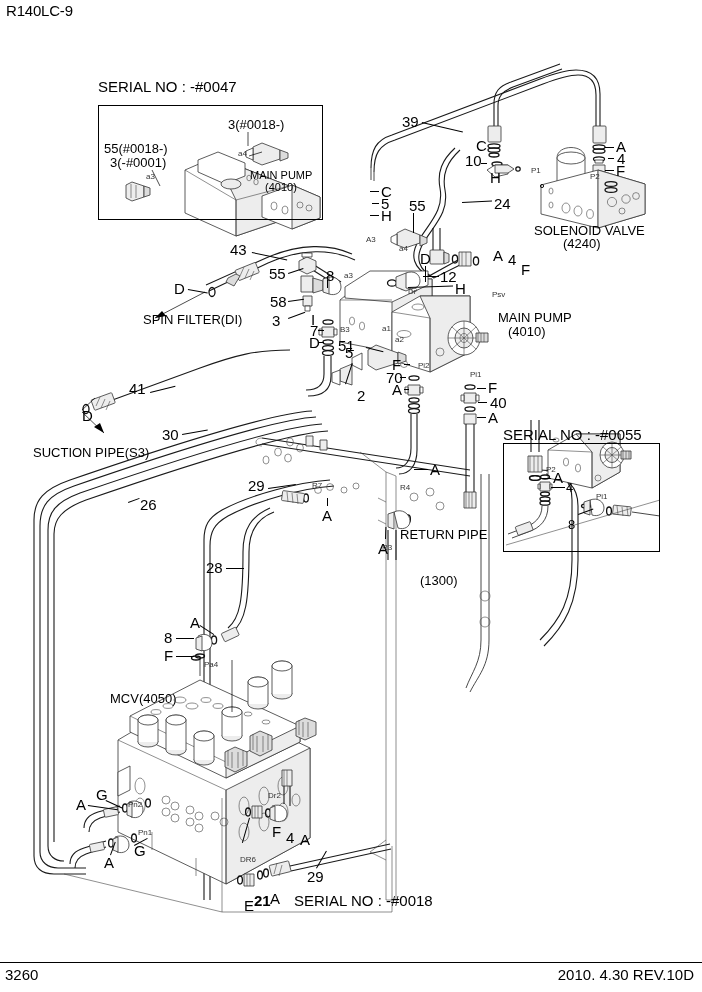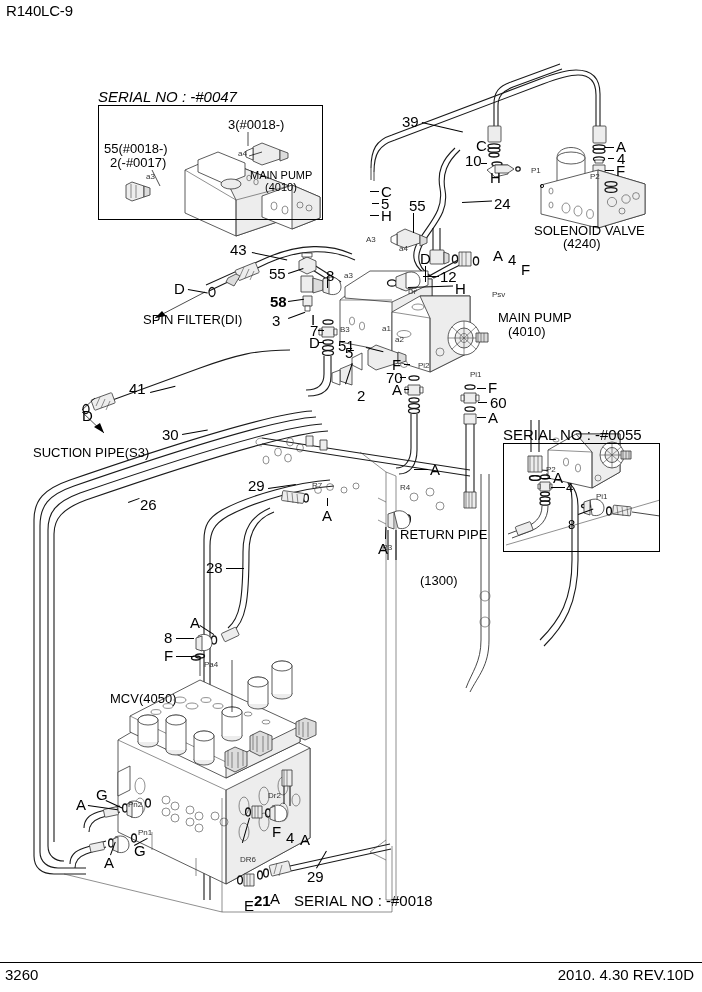--- a/index.html
+++ b/index.html
@@ -499,28 +499,28 @@
       <rect class="body-g" x="613" y="506" width="18" height="9" rx="1" transform="rotate(6 622 510)"></rect>
       <path class="thin" d="M617,506 l1,9 M622,507 l1,9 M627,507 l1,9"></path>
       <path class="pipe2" d="M632,512 L660,516"></path>
 
       <path class="thin" d="M506,545 L660,500"></path>
     </g>
 
   </svg>
 
   <div class="box" style="left:98px;top:105px;width:223px;height:113px;"></div>
-  <div class="lbl big" style="left:98px;top:89px;font-style:italic;">SERIAL NO : -#0047</div>
+  <div class="lbl big" style="left:98px;top:79px;">SERIAL NO : -#0047</div>
 
   <div class="box" style="left:503px;top:443px;width:155px;height:107px;"></div>
   <div class="lbl big" style="left:503px;top:427px;">SERIAL NO : -#0055</div>
 
   <div class="lbl" style="left:228px;top:118px;">3(#0018-)</div>
   <div class="lbl" style="left:104px;top:142px;">55(#0018-)</div>
-  <div class="lbl" style="left:110px;top:156px;">2(-#0017)</div>
+  <div class="lbl" style="left:110px;top:156px;">3(-#0001)</div>
   <div class="lbl xs" style="left:238px;top:150px;">a4</div>
   <div class="lbl xs" style="left:146px;top:173px;">a3</div>
   <div class="lbl s" style="left:250px;top:170px;">MAIN PUMP</div>
   <div class="lbl s" style="left:265px;top:182px;">(4010)</div>
 
   <div class="lbl xs" style="left:546px;top:466px;">P2</div>
   <div class="lbl" style="left:566px;top:481px;">4</div>
   <div class="lbl xs" style="left:596px;top:493px;">Pi1</div>
   <div class="lbl" style="left:568px;top:518px;">8</div>
   <div class="ln" style="left:551px;top:487px;width:14px;"></div>
@@ -585,21 +585,21 @@
   <div class="lbl xs" style="left:492px;top:291px;">Psv</div>
 
   <div class="lbl big" style="left:230px;top:242px;">43</div>
   <div class="ln" style="left:252px;top:252px;width:36px;transform:rotate(12deg);"></div>
   <div class="lbl big" style="left:174px;top:281px;">D</div>
   <div class="ln" style="left:188px;top:289px;width:20px;transform:rotate(10deg);"></div>
 
   <div class="lbl big" style="left:269px;top:266px;">55</div>
   <div class="lbl big" style="left:326px;top:268px;">8</div>
   <div class="lbl xs" style="left:344px;top:272px;">a3</div>
-  <div class="lbl big" style="left:270px;top:294px;font-weight:bold;">58</div>
+  <div class="lbl big" style="left:270px;top:294px;">58</div>
   <div class="lbl big" style="left:272px;top:313px;">3</div>
   <div class="ln" style="left:288px;top:273px;width:16px;transform:rotate(-18deg);"></div>
   <div class="ln" style="left:288px;top:301px;width:16px;transform:rotate(-8deg);"></div>
   <div class="ln" style="left:288px;top:318px;width:18px;transform:rotate(-20deg);"></div>
   <div class="ln" style="left:328px;top:280px;width:8px;transform:rotate(90deg);"></div>
 
   <div class="lbl big" style="left:311px;top:312px;">I</div>
   <div class="lbl big" style="left:310px;top:323px;">7</div>
   <div class="lbl big" style="left:309px;top:335px;">D</div>
   <div class="lbl xs" style="left:340px;top:326px;">B3</div>
@@ -618,21 +618,21 @@
   <div class="lbl big" style="left:392px;top:357px;">F</div>
   <div class="lbl big" style="left:386px;top:370px;">70</div>
   <div class="lbl big" style="left:392px;top:382px;">A</div>
   <div class="lbl xs" style="left:418px;top:362px;">Pi2</div>
   <div class="ln" style="left:404px;top:364px;width:6px;"></div>
   <div class="ln" style="left:400px;top:377px;width:6px;"></div>
   <div class="ln" style="left:404px;top:389px;width:5px;"></div>
 
   <div class="lbl xs" style="left:470px;top:371px;">Pi1</div>
   <div class="lbl big" style="left:488px;top:380px;">F</div>
-  <div class="lbl big" style="left:490px;top:395px;">60</div>
+  <div class="lbl big" style="left:490px;top:395px;">40</div>
   <div class="lbl big" style="left:488px;top:410px;">A</div>
   <div class="ln" style="left:477px;top:388px;width:9px;"></div>
   <div class="ln" style="left:478px;top:402px;width:9px;"></div>
   <div class="ln" style="left:477px;top:417px;width:9px;"></div>
 
   <div class="lbl big" style="left:129px;top:381px;">41</div>
   <div class="ln" style="left:150px;top:392px;width:26px;transform:rotate(-14deg);"></div>
   <div class="lbl big" style="left:82px;top:408px;">D</div>
   <div class="lbl big" style="left:162px;top:427px;">30</div>
   <div class="ln" style="left:182px;top:434px;width:26px;transform:rotate(-10deg);"></div>

